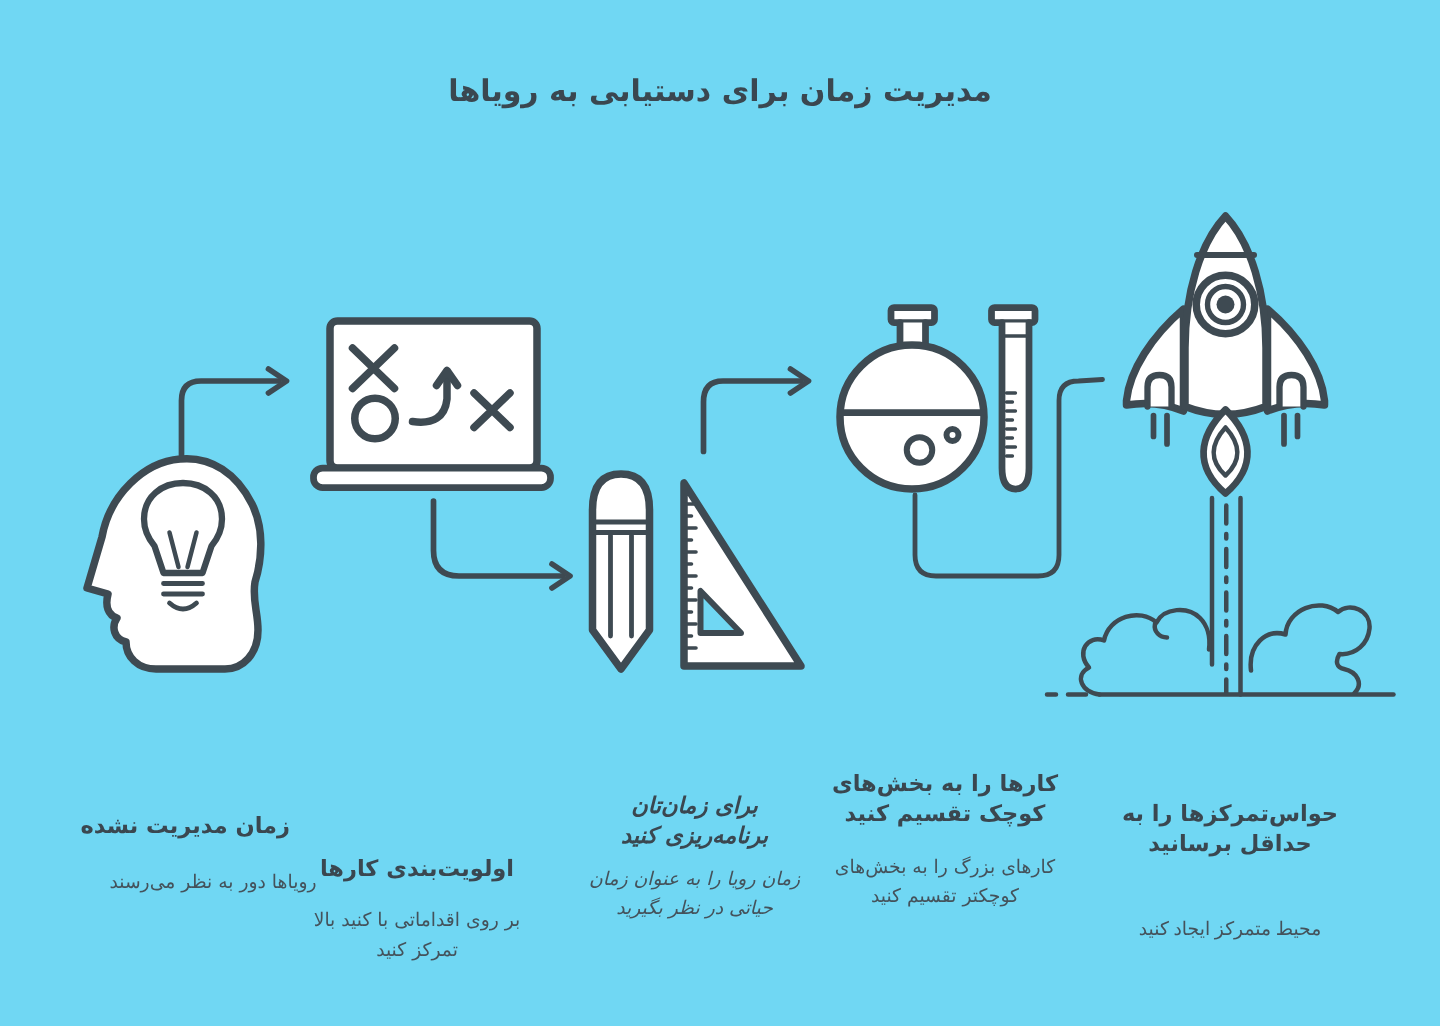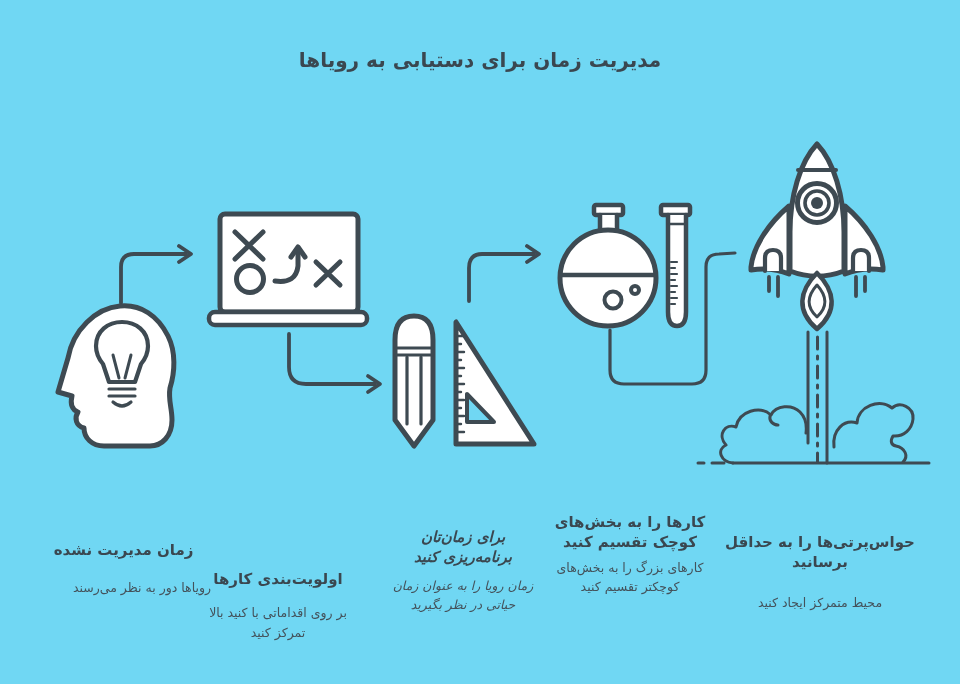--- a/index.html
+++ b/index.html
@@ -18,22 +18,22 @@
   .s{fill:none;stroke:var(--stroke,#3E4A52);stroke-linecap:round;stroke-linejoin:round;}
   .sf{fill:#ffffff;stroke:var(--stroke,#3E4A52);stroke-linecap:round;stroke-linejoin:round;}
   .hole{fill:var(--background,#70D7F3);stroke:var(--stroke,#3E4A52);stroke-linejoin:round;}
   .fillm{fill:var(--stroke,#3E4A52);stroke:none;}
   .step{position:absolute;direction:rtl;text-align:center;}
   .step .heading{font-weight:bold;font-size:15px;line-height:1.35;color:var(--heading-text,#3A4750);}
   .step .desc{font-size:12.5px;line-height:1.55;color:var(--body-text,#44525B);}
   .step-1{left:36px;top:540px;width:175px;}  .step-1 .desc{margin-top:18px;text-align:right;}
   .step-2{left:198px;top:537px;width:160px;margin-top:32px;} .step-2 .desc{margin-top:14px;}
   .step-3{left:388px;top:527px;width:150px;font-style:italic;} .step-3 .desc{margin-top:8px;}
-  .step-4{left:545px;top:512px;width:170px;} .step-4 .desc{margin-top:5px;}
-  .step-5{left:725px;top:532px;width:190px;} .step-5 .desc{margin-top:20px;}
+  .step-4{left:545px;top:512px;width:170px;} .step-4 .desc{margin-top:15px;}
+  .step-5{left:725px;top:532px;width:190px;} .step-5 .desc{margin-top:37px;font-family:Liberation Serif, serif;}
 </style>
 </head>
 <body>
 
 <div class="canvas">
 
   <svg class="art" width="960" height="684" viewBox="0 0 960 684">
 
     <g>
       <path class="s" stroke-width="3.8" d="M121 303 L121 267 Q121 254 134 254 L186 254"></path>
@@ -155,17 +155,17 @@
     <div class="heading">برای زمان‌تان برنامه‌ریزی کنید</div>
     <div class="desc">زمان رویا را به عنوان زمان حیاتی در نظر بگیرید</div>
   </div>
 
   <div class="step step-4">
     <div class="heading">کارها را به بخش‌های کوچک تقسیم کنید</div>
     <div class="desc">کارهای بزرگ را به بخش‌های کوچکتر تقسیم کنید</div>
   </div>
 
   <div class="step step-5">
-    <div class="heading">حواس‌پرتی‌ها را به حداقل برسانید</div>
+    <div class="heading">حواس‌تمرکز‌ها را به حداقل برسانید</div>
     <div class="desc">محیط متمرکز ایجاد کنید</div>
   </div>
 
 </div>
 
 </body></html>

